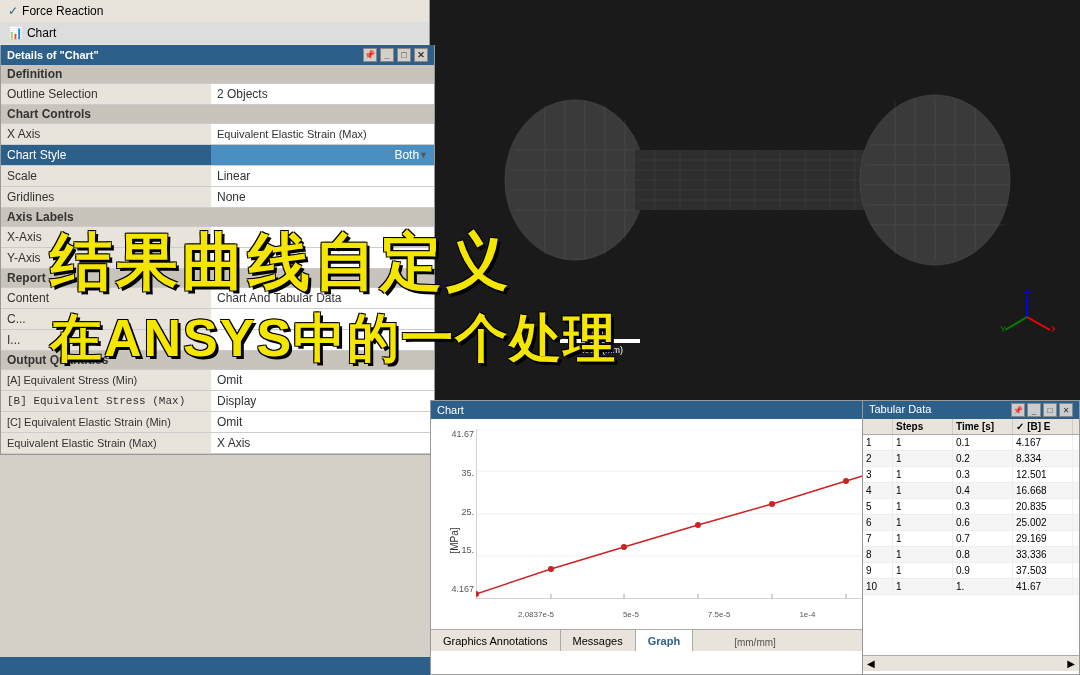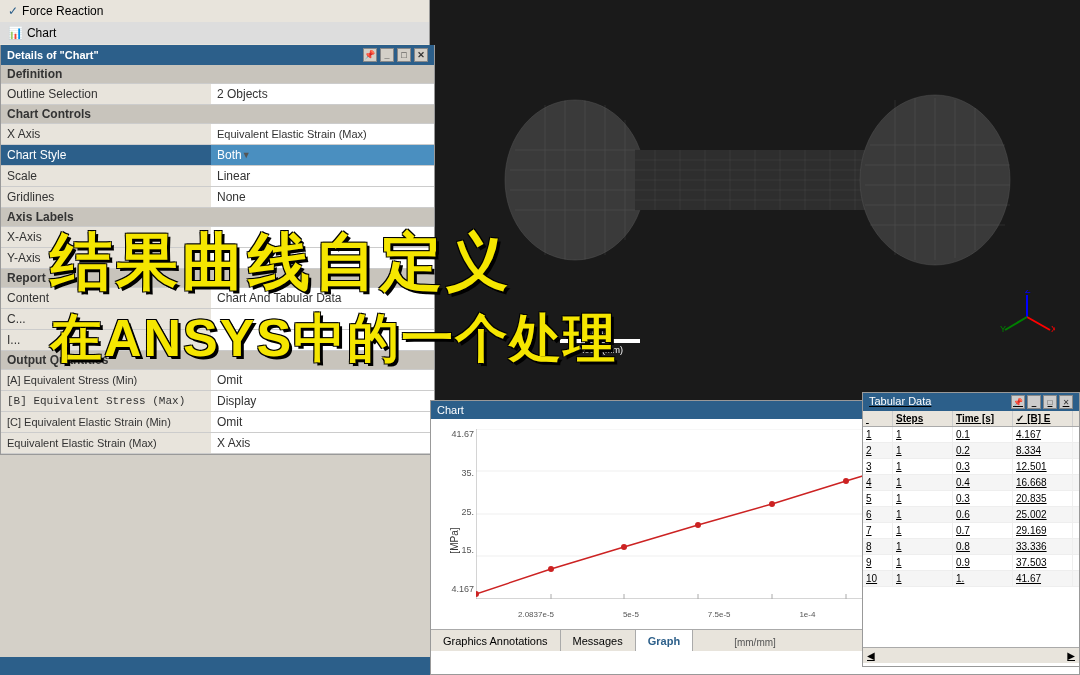--- a/index.html
+++ b/index.html
@@ -155,21 +155,21 @@
     }
 
     .row-selected td:last-child {
       background: #4a8fc0 !important;
       color: white !important;
     }
 
     .dropdown-cell {
       display: flex;
       align-items: center;
-      justify-content: flex-start;
+      justify-content: flex-end;
     }
 
     .dropdown-arrow {
       font-size: 9px;
       color: #555;
     }
 
     
     .chart-container {
       position: absolute;
@@ -226,28 +226,27 @@
 
     .chart-tab.active {
       background: white;
       color: #2c5f8a;
       font-weight: bold;
     }
 
     
     .data-table-panel {
       position: absolute;
-      top: 392px;
+      top: 400px;
       left: 862px;
       width: 218px;
       height: 275px;
       background: white;
       border: 1px solid #999;
       overflow: hidden;
-      text-decoration: underline;
     }
 
     .data-table-title {
       background: #2c5f8a;
       color: white;
       padding: 2px 6px;
       font-size: 11px;
       display: flex;
       justify-content: space-between;
     }

